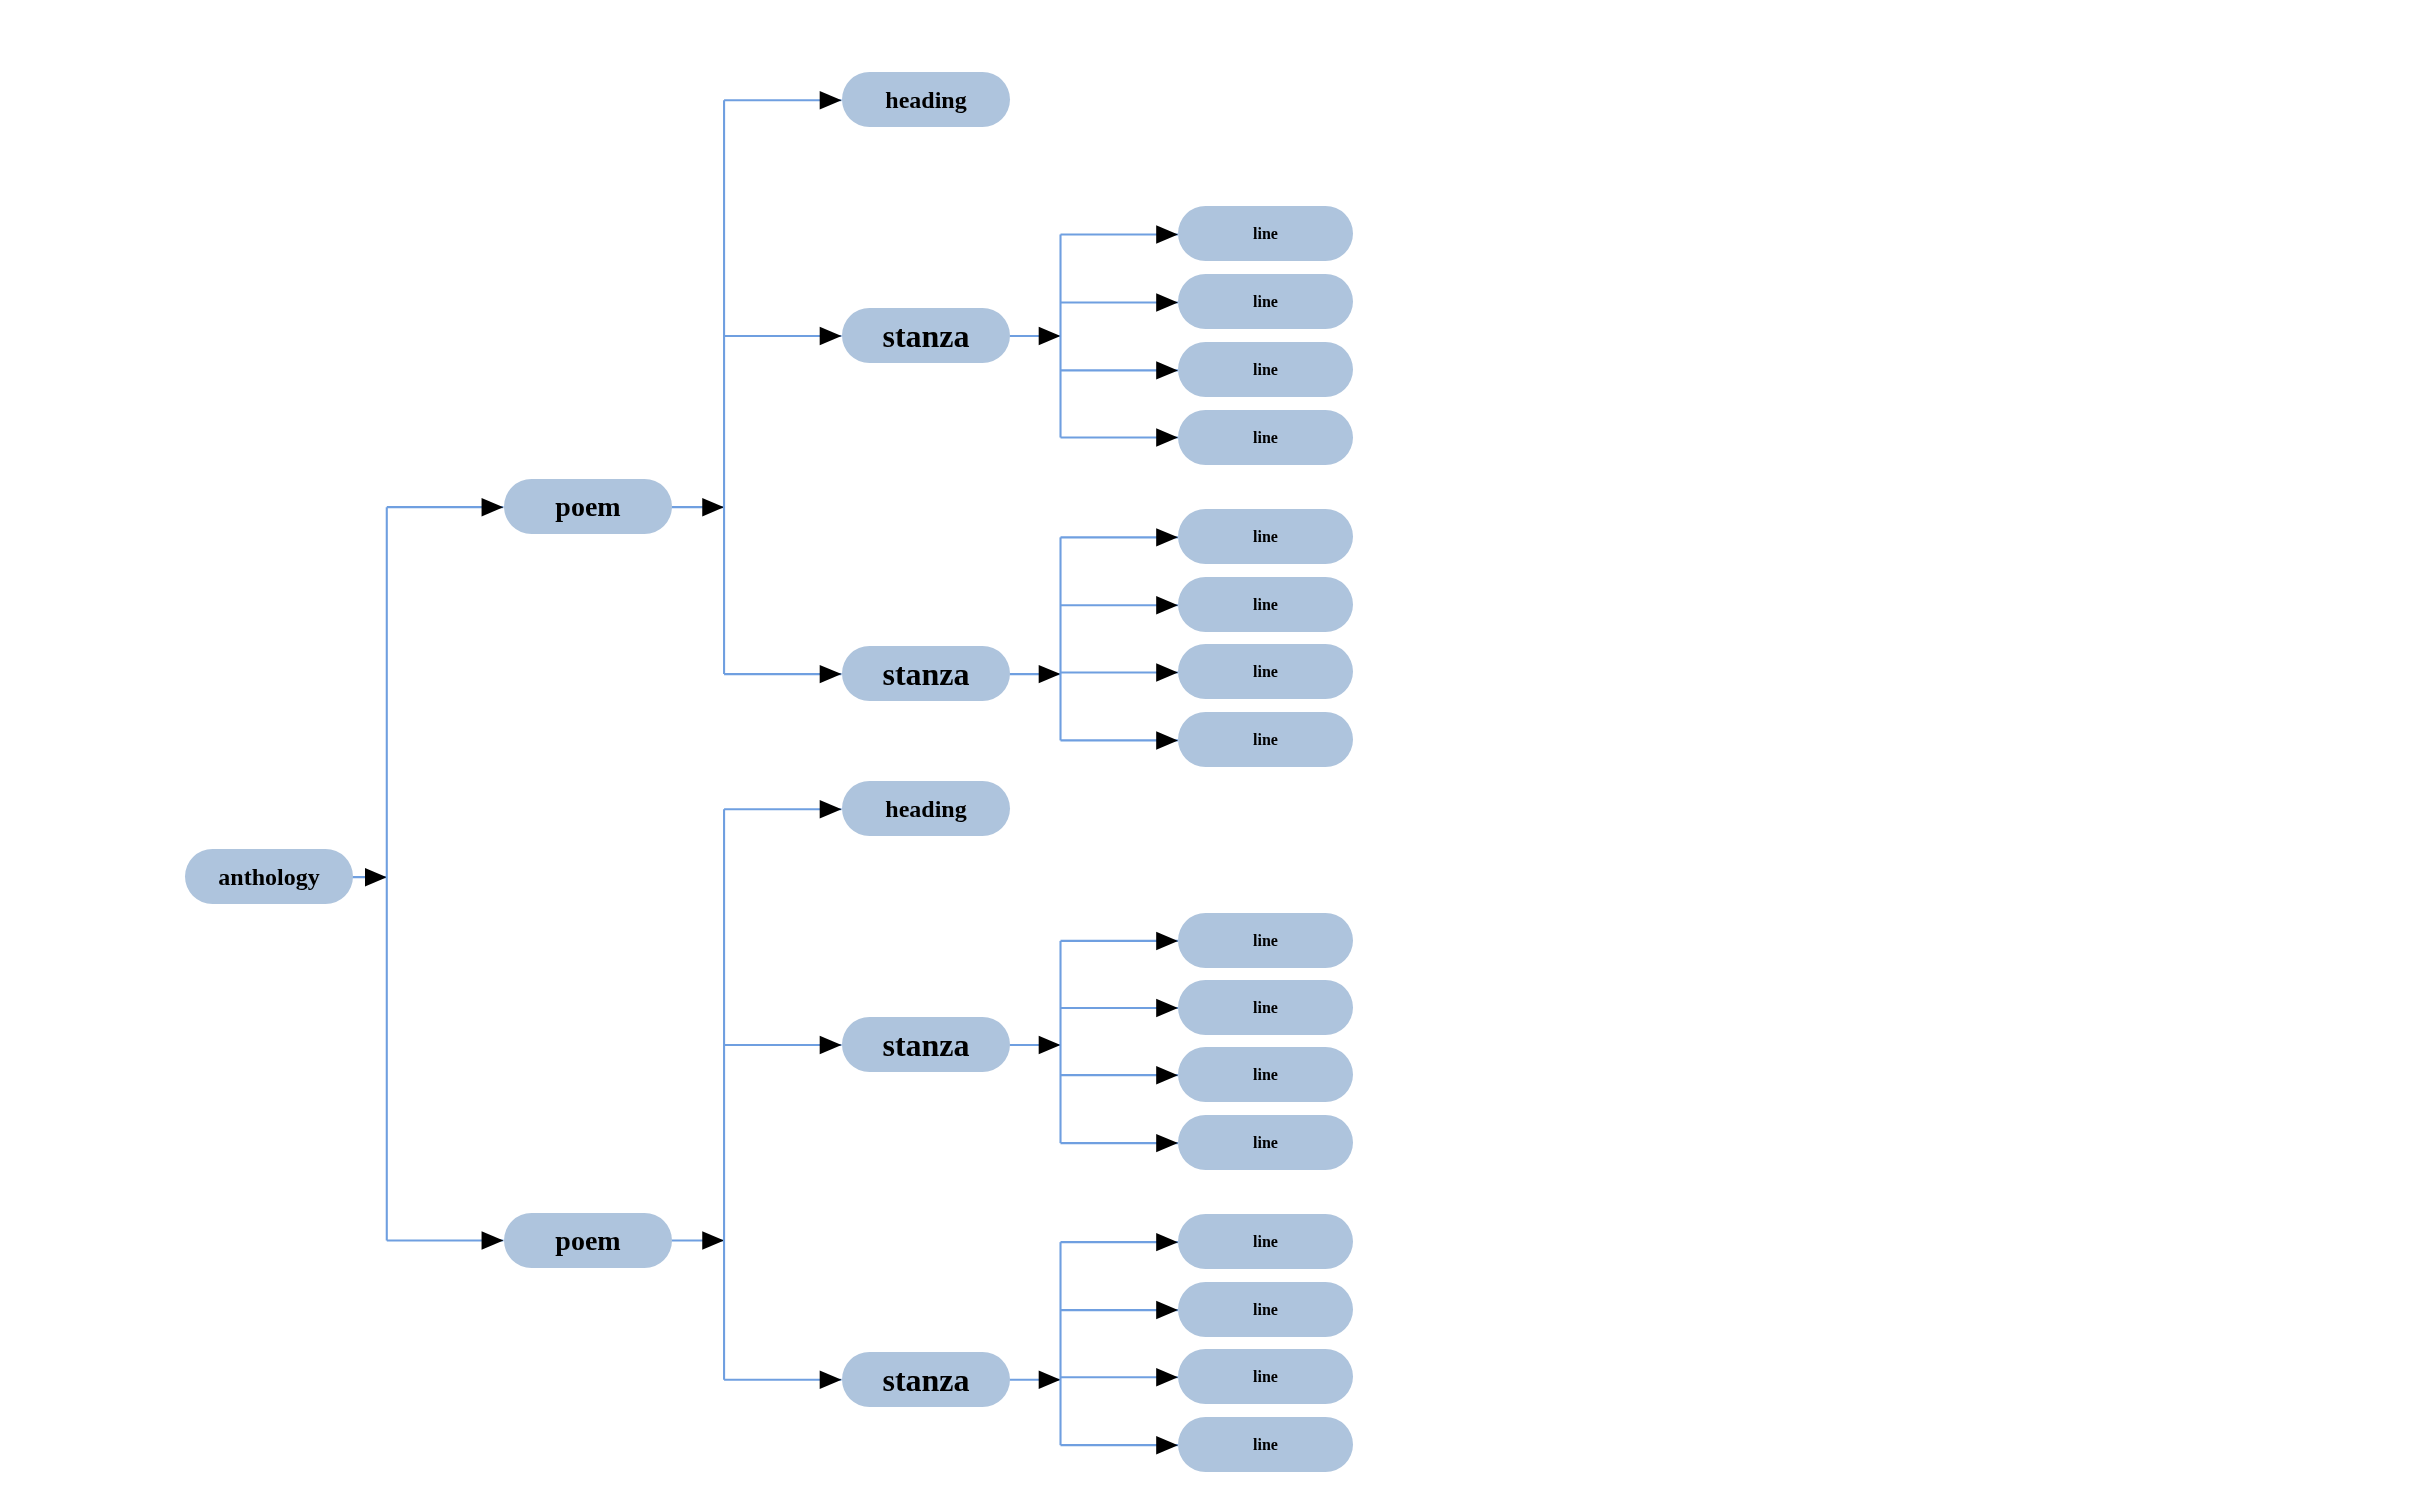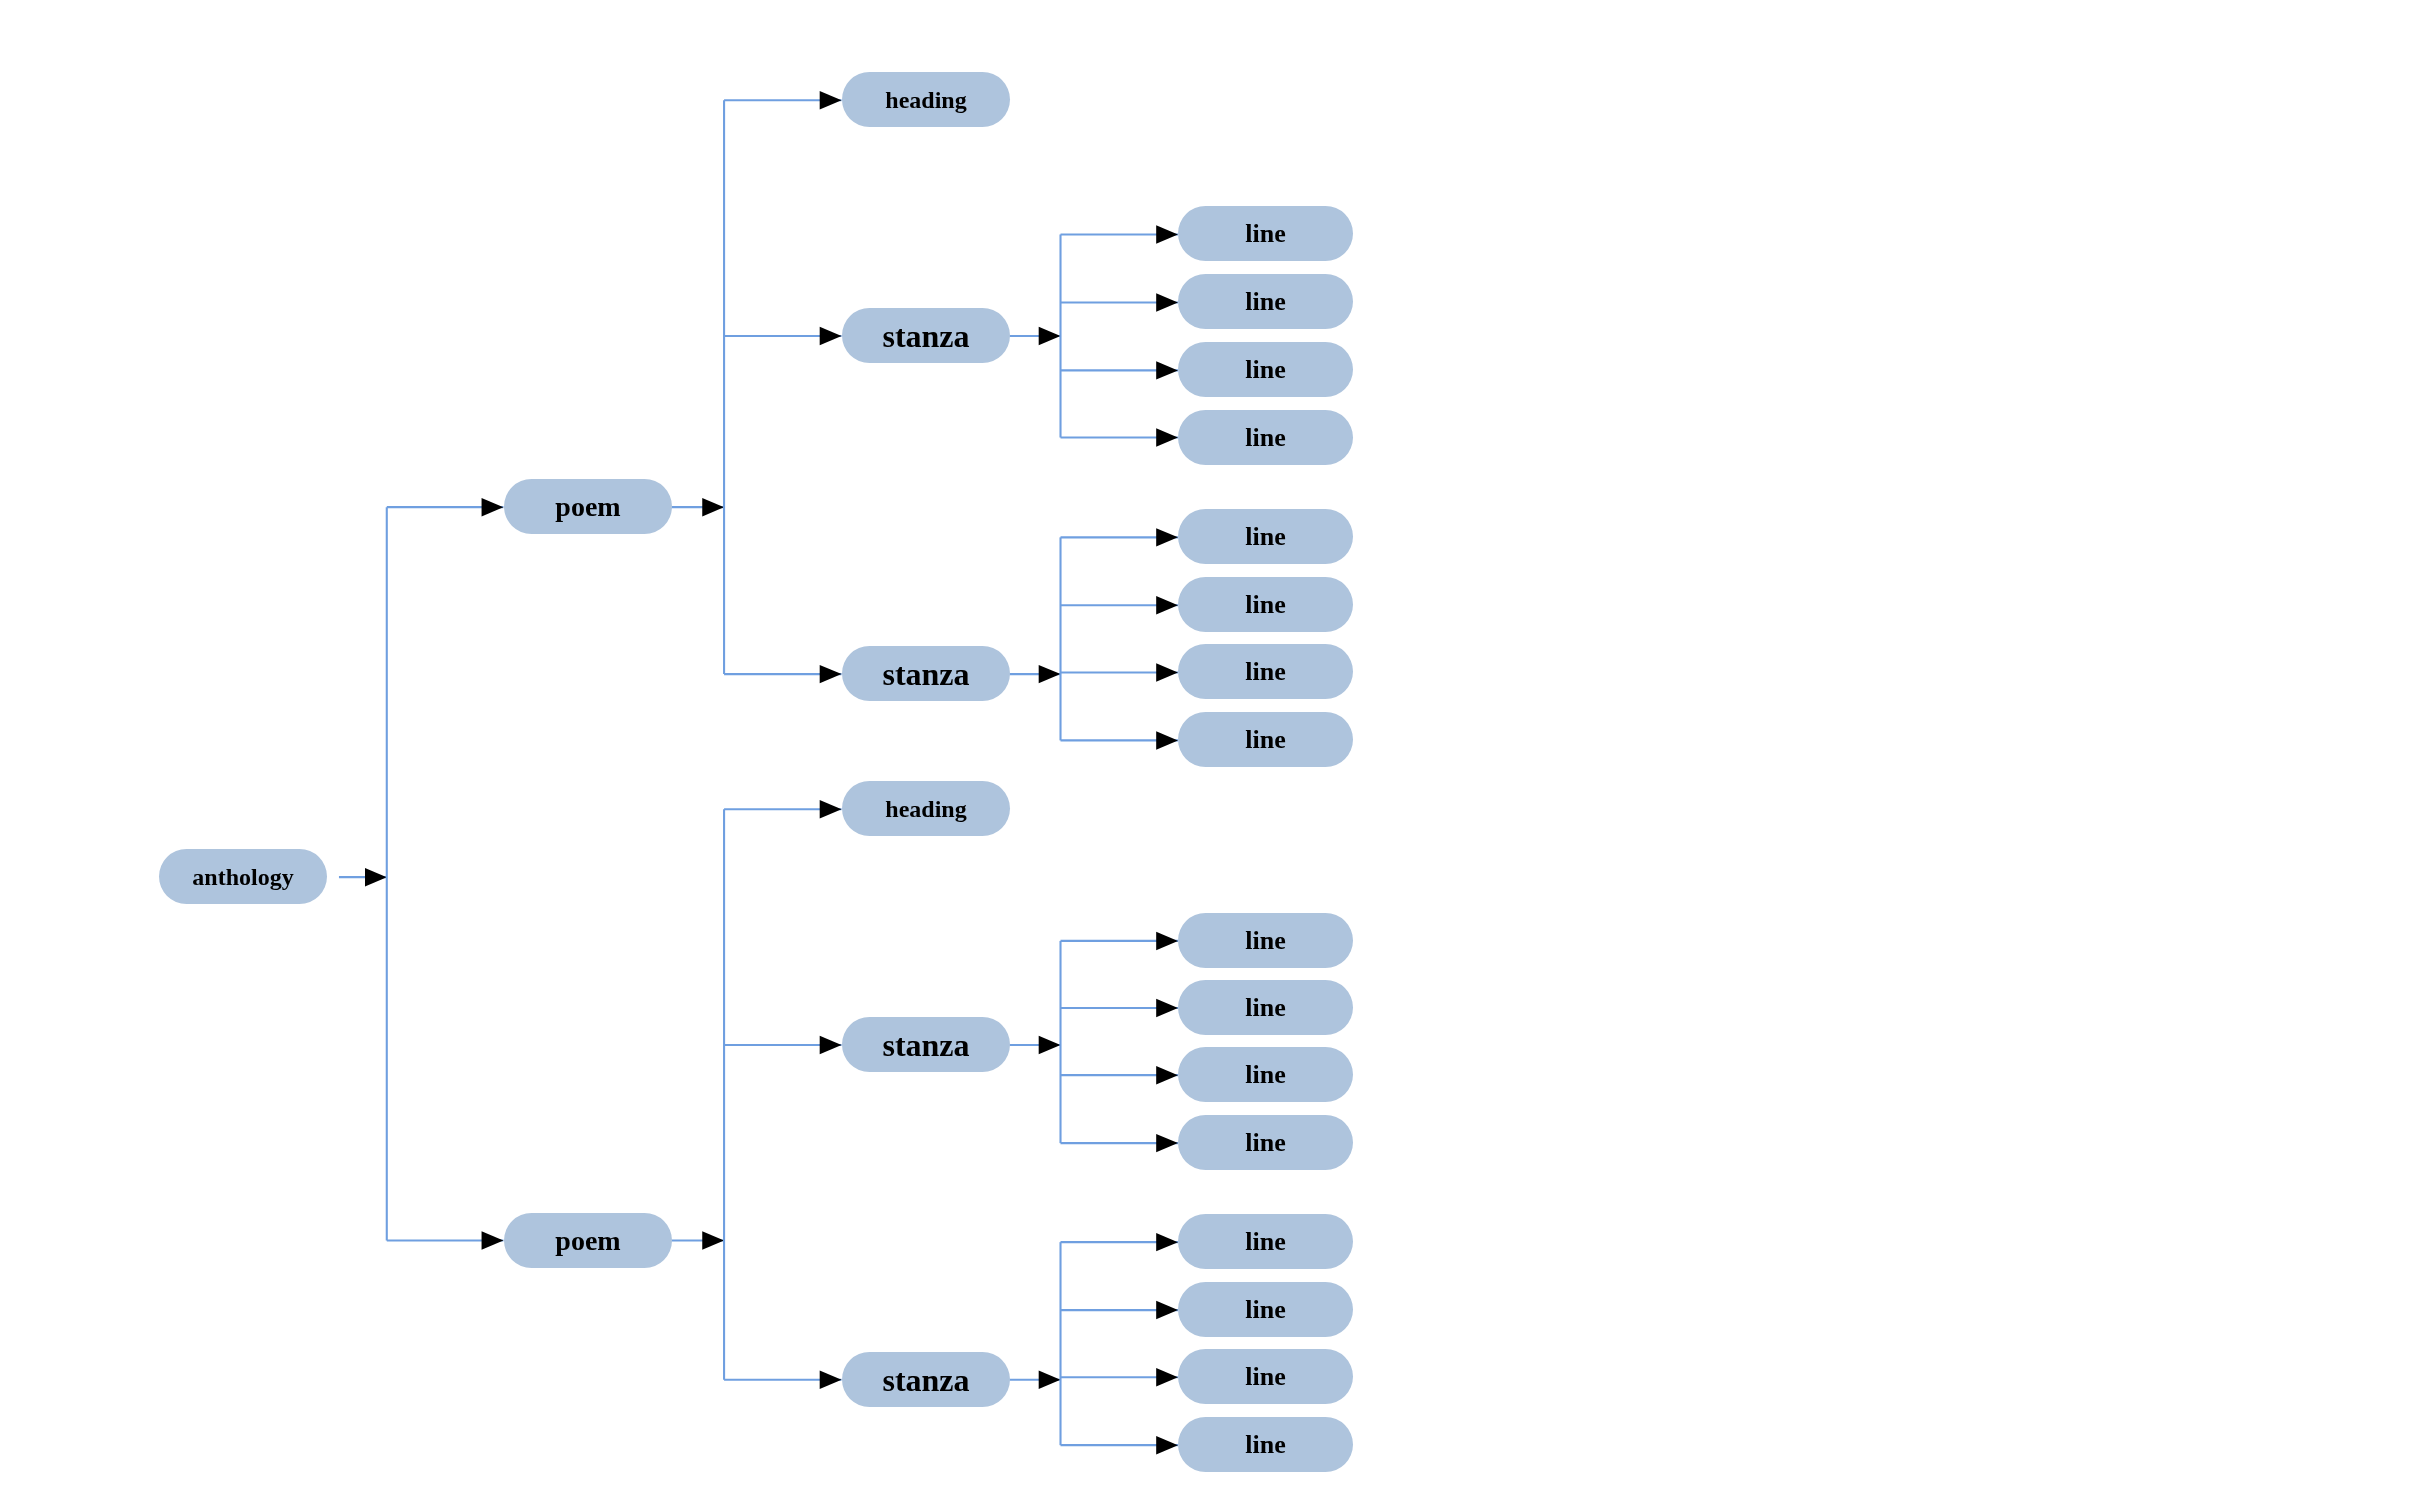--- a/index.html
+++ b/index.html
@@ -21,21 +21,21 @@
     border-radius:838px;
     line-height:1;
     white-space:nowrap;
     user-select:none;
   }
   .node-label{pointer-events:none;}
   .n-anthology{font-size:24px;}
   .n-poem{font-size:28px;}
   .n-heading{font-size:24px;}
   .n-stanza{font-size:32px;}
-  .n-line{font-size:26px;}
+  .n-line{font-size:16px;}
 </style>
 </head>
 <body>
 
 <div id="stage">
   <svg id="edges" width="2413" height="1511" viewBox="0 0 2876 1800" xmlns="http://www.w3.org/2000/svg">
       <line x1="404" y1="1045" x2="461" y2="1045" stroke="#6f9fe0" stroke-width="2.5"></line>
       <polygon points="435,1034 461,1045 435,1056" fill="#000000"></polygon>
       <line x1="461" y1="604" x2="461" y2="1478" stroke="#6f9fe0" stroke-width="2.5"></line>
       <line x1="461" y1="604" x2="600" y2="604" stroke="#6f9fe0" stroke-width="2.5"></line>
@@ -99,21 +99,21 @@
       <line x1="1264" y1="1480" x2="1404" y2="1480" stroke="#6f9fe0" stroke-width="2.5"></line>
       <polygon points="1378,1469 1404,1480 1378,1491" fill="#000000"></polygon>
       <line x1="1264" y1="1561" x2="1404" y2="1561" stroke="#6f9fe0" stroke-width="2.5"></line>
       <polygon points="1378,1550 1404,1561 1378,1572" fill="#000000"></polygon>
       <line x1="1264" y1="1641" x2="1404" y2="1641" stroke="#6f9fe0" stroke-width="2.5"></line>
       <polygon points="1378,1630 1404,1641 1378,1652" fill="#000000"></polygon>
       <line x1="1264" y1="1722" x2="1404" y2="1722" stroke="#6f9fe0" stroke-width="2.5"></line>
       <polygon points="1378,1711 1404,1722 1378,1733" fill="#000000"></polygon>
     </svg>
   <div id="nodes">
-      <div class="node n-anthology" style="left: 159px; top: 849px; width: 168px; height: 55px; background: rgb(174, 196, 221); color: rgb(0, 0, 0);">
+      <div class="node n-anthology" style="left: 185px; top: 849px; width: 168px; height: 55px; background: rgb(174, 196, 221); color: rgb(0, 0, 0);">
         <span class="node-label">anthology</span>
       </div>
       <div class="node n-poem" style="left: 504px; top: 479px; width: 168px; height: 55px; background: rgb(174, 196, 221); color: rgb(0, 0, 0);">
         <span class="node-label">poem</span>
       </div>
       <div class="node n-heading" style="left: 842px; top: 72px; width: 168px; height: 55px; background: rgb(174, 196, 221); color: rgb(0, 0, 0);">
         <span class="node-label">heading</span>
       </div>
       <div class="node n-stanza" style="left: 842px; top: 308px; width: 168px; height: 55px; background: rgb(174, 196, 221); color: rgb(0, 0, 0);">
         <span class="node-label">stanza</span>

